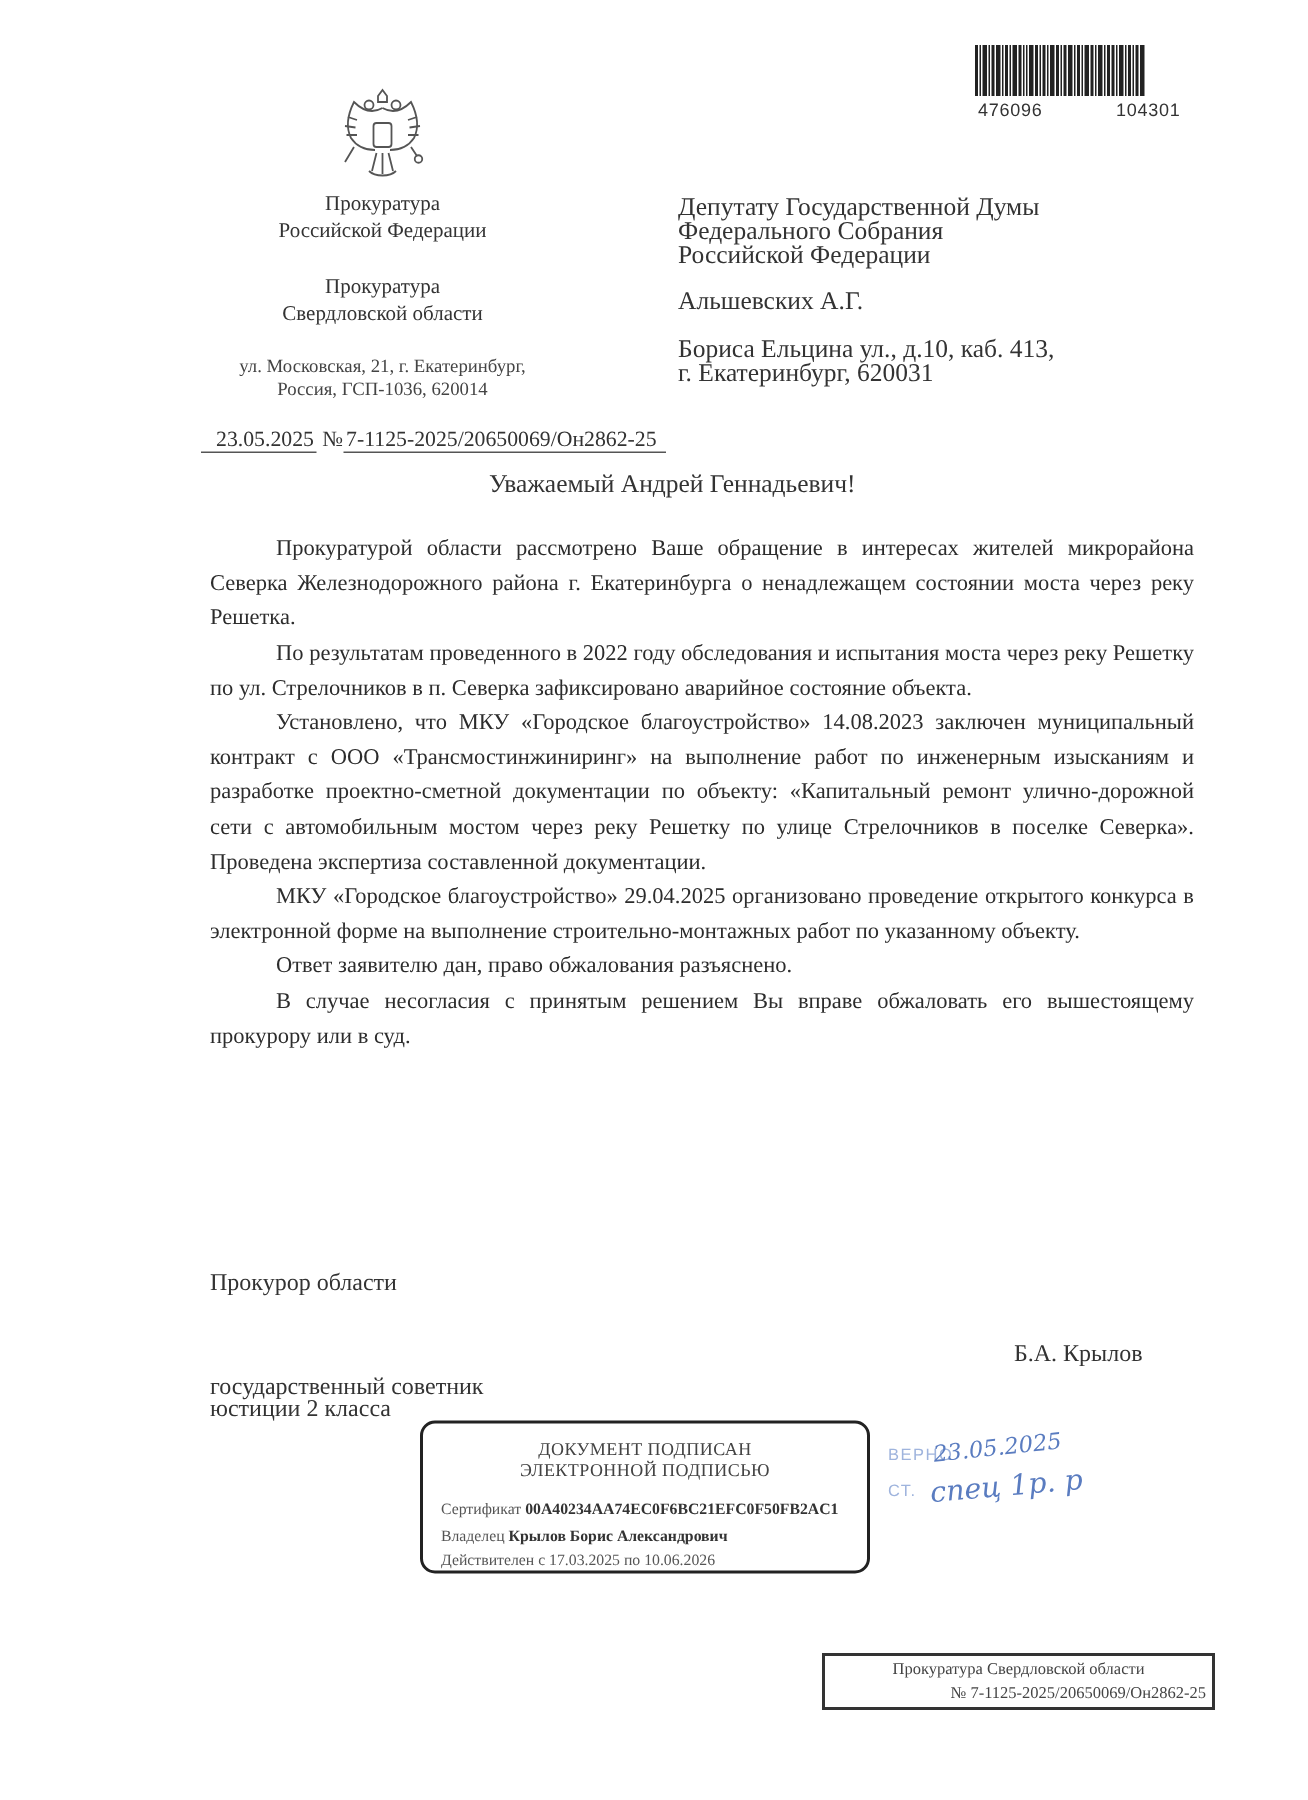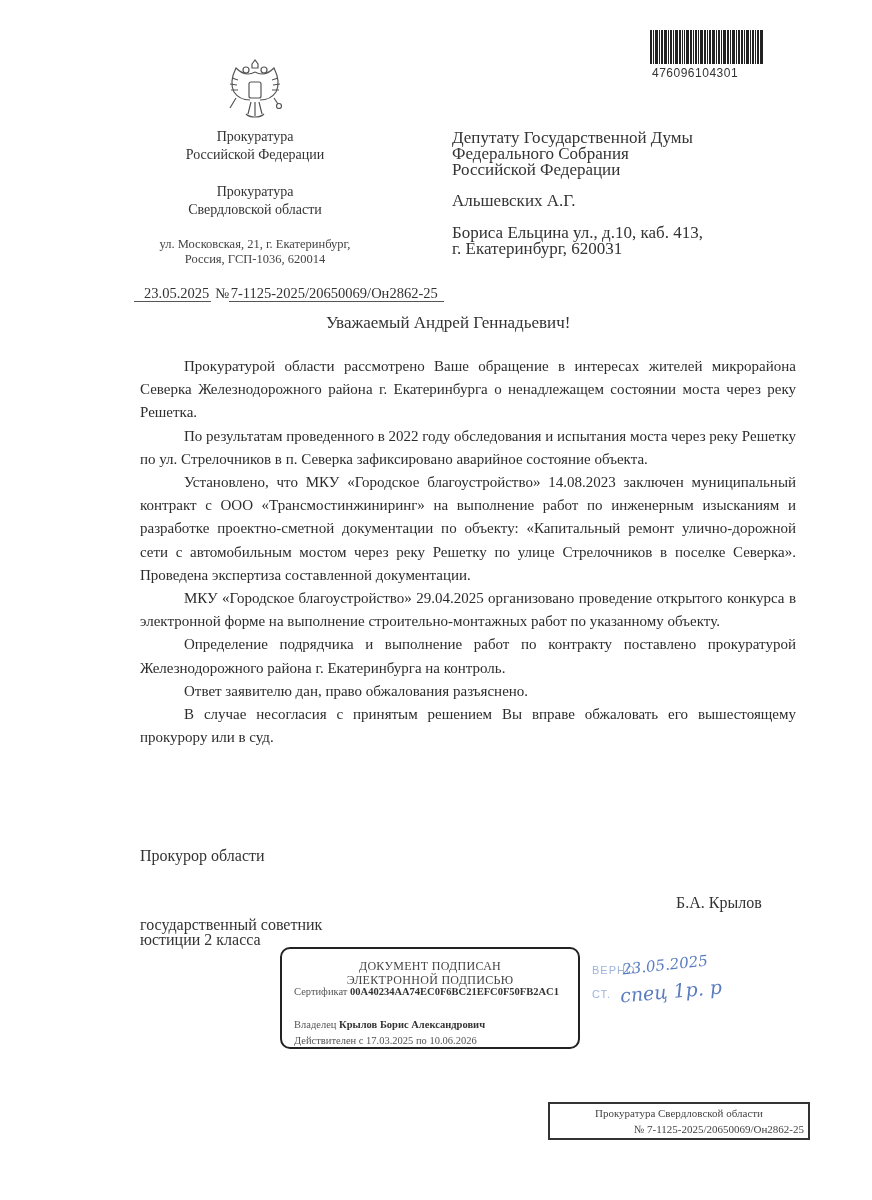--- a/index.html
+++ b/index.html
@@ -7,21 +7,21 @@
     width: 872px; height: 1200px; position: relative; overflow: hidden;
     font-family: "Liberation Serif", "DejaVu Serif", serif;
     color: #2a2a2a;
   }
   .abs { position: absolute; }
 
   
   #barcode { left: 650px; top: 30px; width: 135px; height: 48px; }
   #barcode .bars { position: absolute; left: 0; top: 0; width: 135px; height: 36px; display: flex; align-items: flex-start; }
   #barcode .bars span { display: block; background: #222; height: 34px; margin-right: 1px; }
-  #barcode .nums { position: absolute; left: 2px; top: 36px; width: 135px; display: flex; justify-content: flex-start;
+  #barcode .nums { position: absolute; left: 2px; top: 36px; width: 135px; display: flex; justify-content: space-between;
     font-family: "Liberation Sans", "DejaVu Sans", sans-serif; font-size: 12px; color: #333; letter-spacing: 0.5px; }
 
   
   #emblem { left: 222px; top: 58px; width: 66px; height: 66px; }
 
   
   .sender { text-align: center; font-size: 14px; line-height: 18px; color: #333; }
   #sender-org1 { left: 130px; top: 128px; width: 250px; }
   #sender-org2 { left: 130px; top: 183px; width: 250px; }
   #sender-addr { left: 130px; top: 237px; width: 250px; font-size: 12.5px; line-height: 15px; color: #444; }
@@ -46,21 +46,21 @@
 
   
   #sig-position { left: 140px; top: 847px; font-size: 16px; color: #333; }
   #sig-rank { left: 140px; top: 880px; font-size: 16px; line-height: 15px; color: #333; margin-top: 37px; }
   #sig-name { left: 676px; top: 894px; font-size: 16px; color: #333; }
 
   
   #esign { left: 280px; top: 947px; width: 300px; height: 102px; border: 2px solid #222; border-radius: 10px; box-sizing: border-box; }
   #esign .t1 { position: absolute; left: 0; right: 0; top: 10px; text-align: center; font-size: 12px; line-height: 14px; color: #444; letter-spacing: 0.3px; }
   #esign .line { position: absolute; left: 12px; font-size: 10.5px; color: #555; white-space: nowrap; }
-  #esign .l1 { top: 37px; }
+  #esign .l1 { top: 52px; }
   #esign .l2 { top: 70px; }
   #esign .l3 { top: 86px; text-align: right; }
   #esign b { color: #333; }
 
   
   #certify { left: 592px; top: 960px; width: 160px; height: 60px; color: #6f8fc8; }
   #certify .stamp1 { position: absolute; left: 0; top: 4px; font-family: "Liberation Sans", sans-serif; font-size: 11px; letter-spacing: 1px; color: #9fb4dd; }
   #certify .stamp2 { position: absolute; left: 0; top: 28px; font-family: "Liberation Sans", sans-serif; font-size: 11px; letter-spacing: 1px; color: #9fb4dd; }
   #certify .hw1 { position: absolute; left: 30px; top: -4px; font-family: "DejaVu Serif", serif; font-style: italic; font-size: 15px; color: #5a7cc0; transform: rotate(-6deg); }
   #certify .hw2 { position: absolute; left: 28px; top: 20px; font-family: "DejaVu Serif", serif; font-style: italic; font-size: 19px; color: #5a7cc0; transform: rotate(-5deg); }
@@ -169,21 +169,20 @@
   <span>№</span><span class="u2">7-1125-2025/20650069/Он2862-25</span>
 </div>
 
 <div id="greeting" class="abs">Уважаемый Андрей Геннадьевич!</div>
 
 <div id="body-text" class="abs">
   <p>Прокуратурой области рассмотрено Ваше обращение в интересах жителей микрорайона Северка Железнодорожного района г. Екатеринбурга о ненадлежащем состоянии моста через реку Решетка.</p>
   <p>По результатам проведенного в 2022 году обследования и испытания моста через реку Решетку по ул. Стрелочников в п. Северка зафиксировано аварийное состояние объекта.</p>
   <p>Установлено, что МКУ «Городское благоустройство» 14.08.2023 заключен муниципальный контракт с ООО «Трансмостинжиниринг» на выполнение работ по инженерным изысканиям и разработке проектно-сметной документации по объекту: «Капитальный ремонт улично-дорожной сети с автомобильным мостом через реку Решетку по улице Стрелочников в поселке Северка». Проведена экспертиза составленной документации.</p>
   <p>МКУ «Городское благоустройство» 29.04.2025 организовано проведение открытого конкурса в электронной форме на выполнение строительно-монтажных работ по указанному объекту.</p>
-  <p>Определение подрядчика и выполнение работ по контракту поставлено прокуратурой Железнодорожного района г. Екатеринбурга на контроль.</p>
   <p>Ответ заявителю дан, право обжалования разъяснено.</p>
   <p>В случае несогласия с принятым решением Вы вправе обжаловать его вышестоящему прокурору или в суд.</p>
 </div>
 
 <div id="sig-position" class="abs">Прокурор области</div>
 <div id="sig-rank" class="abs">
   <div>государственный советник</div>
   <div>юстиции 2 класса</div>
 </div>
 <div id="sig-name" class="abs">Б.А. Крылов</div>

